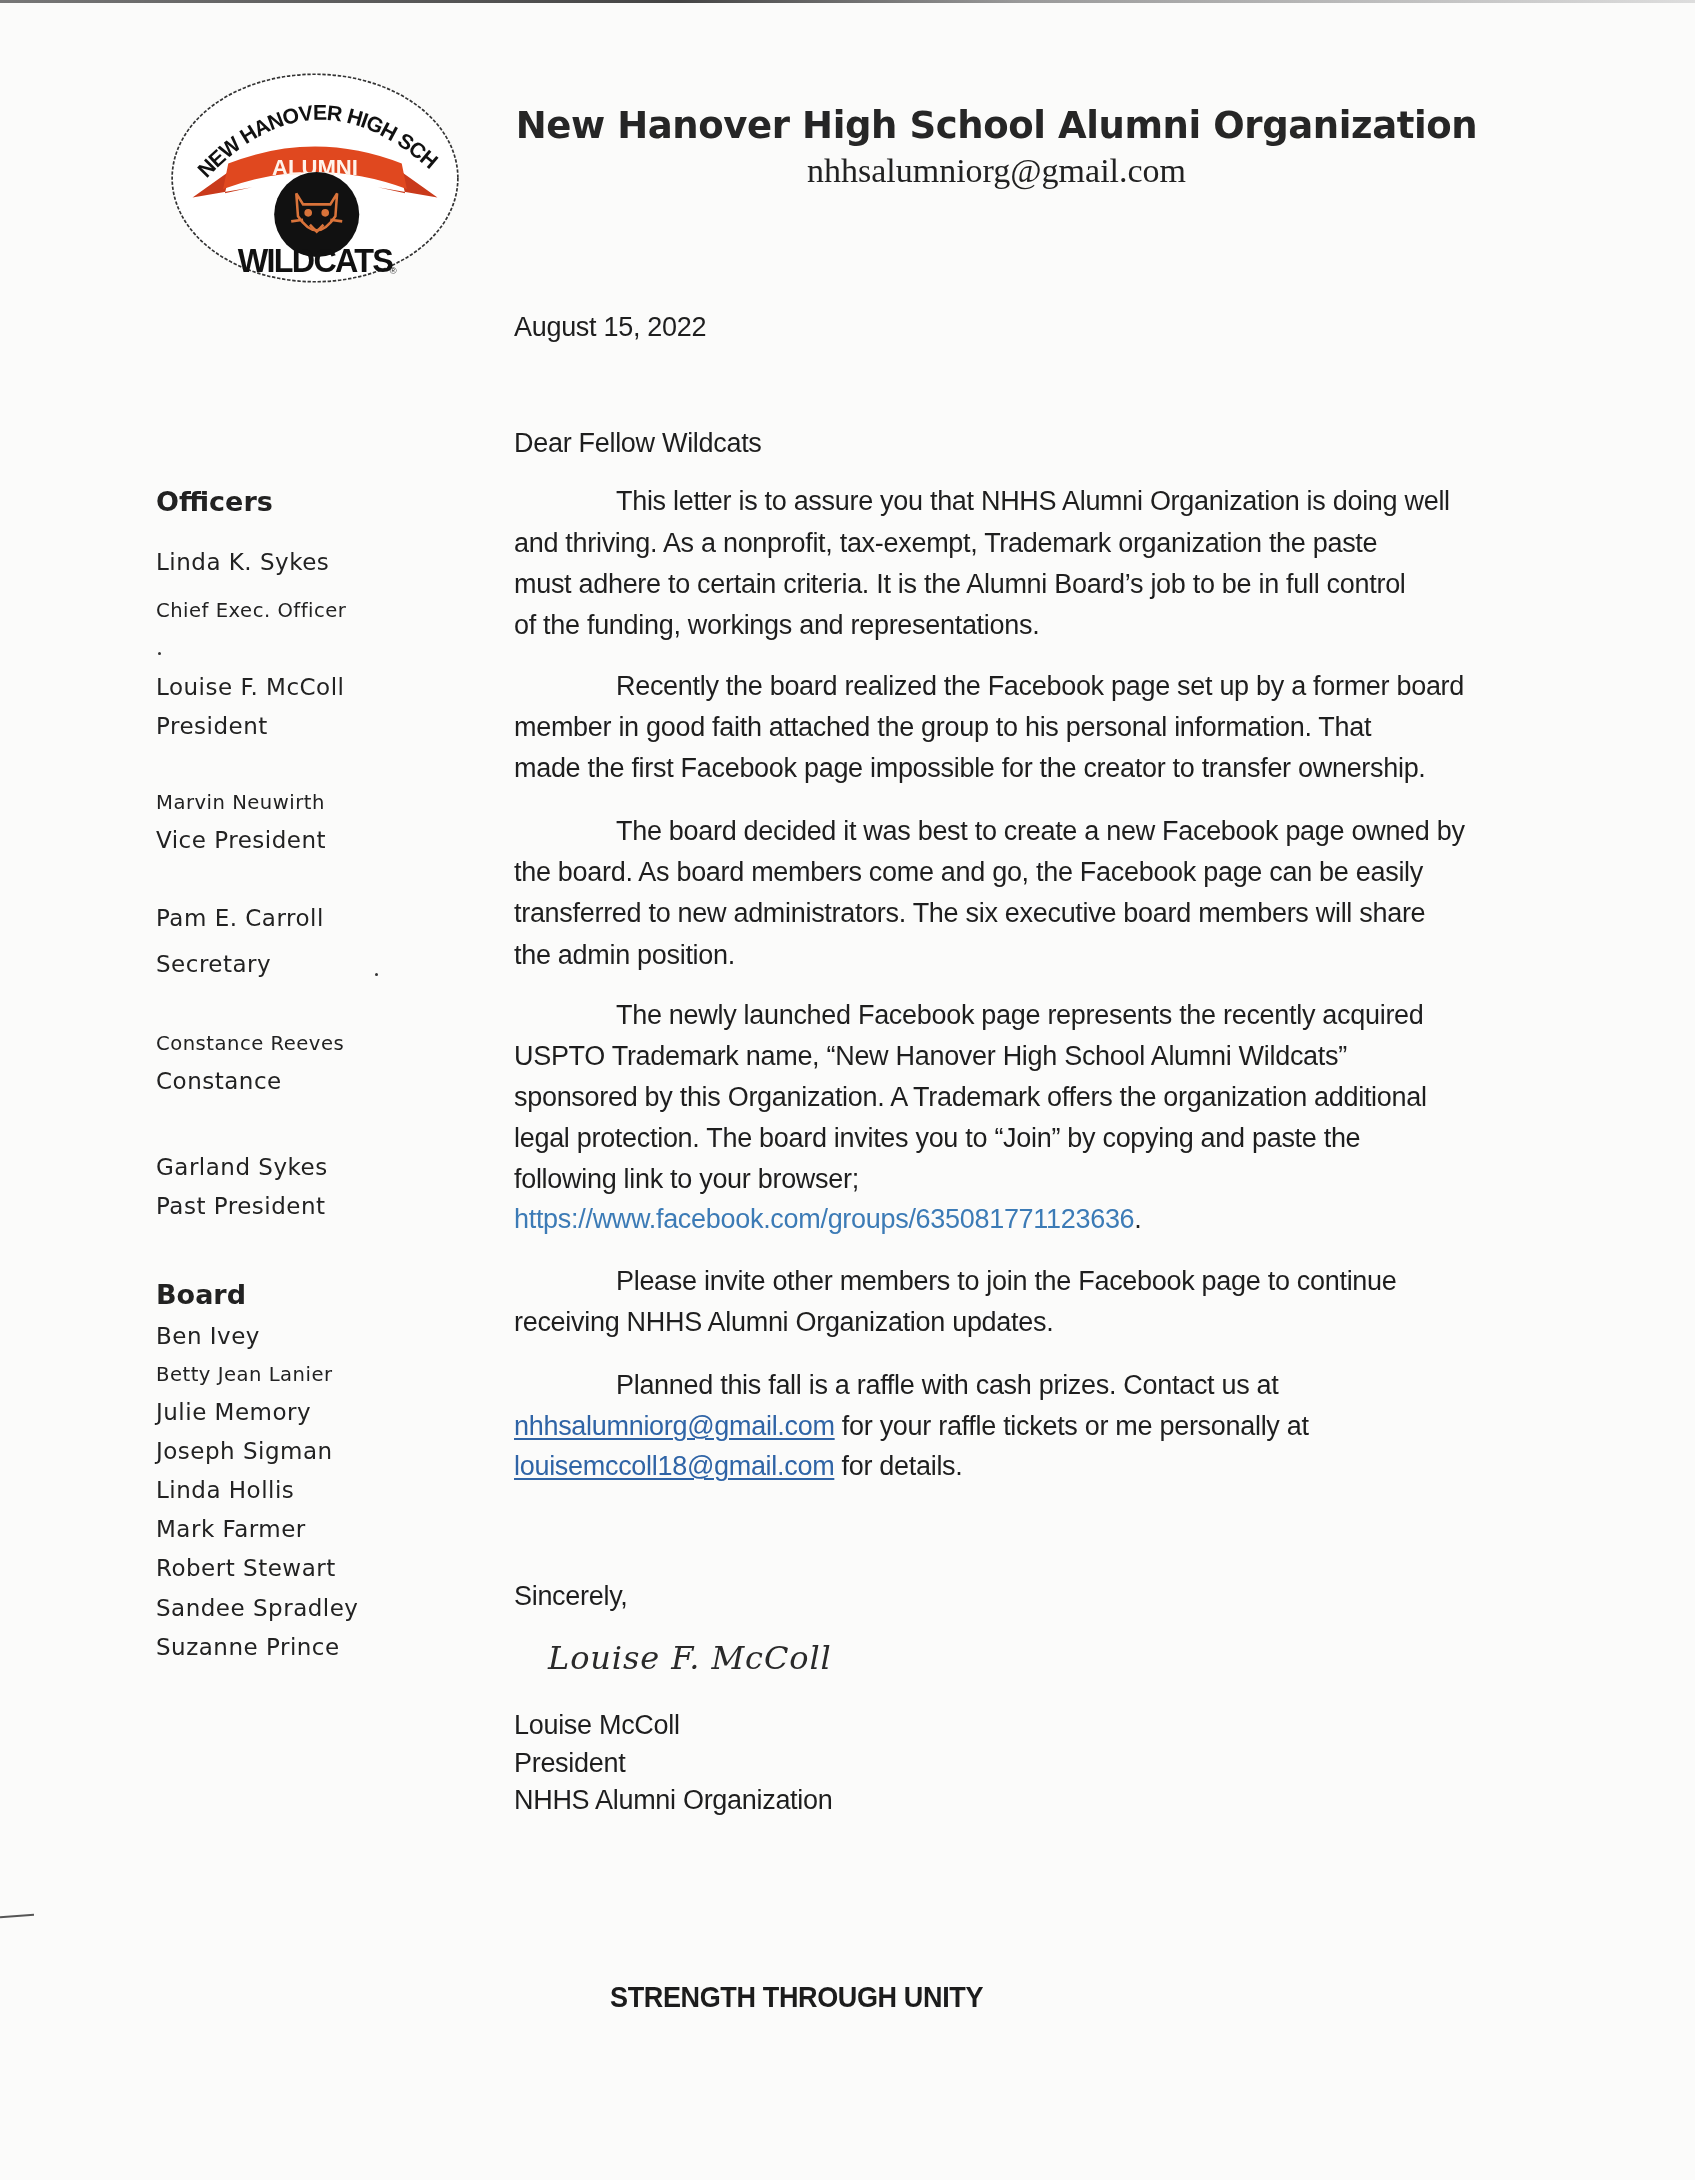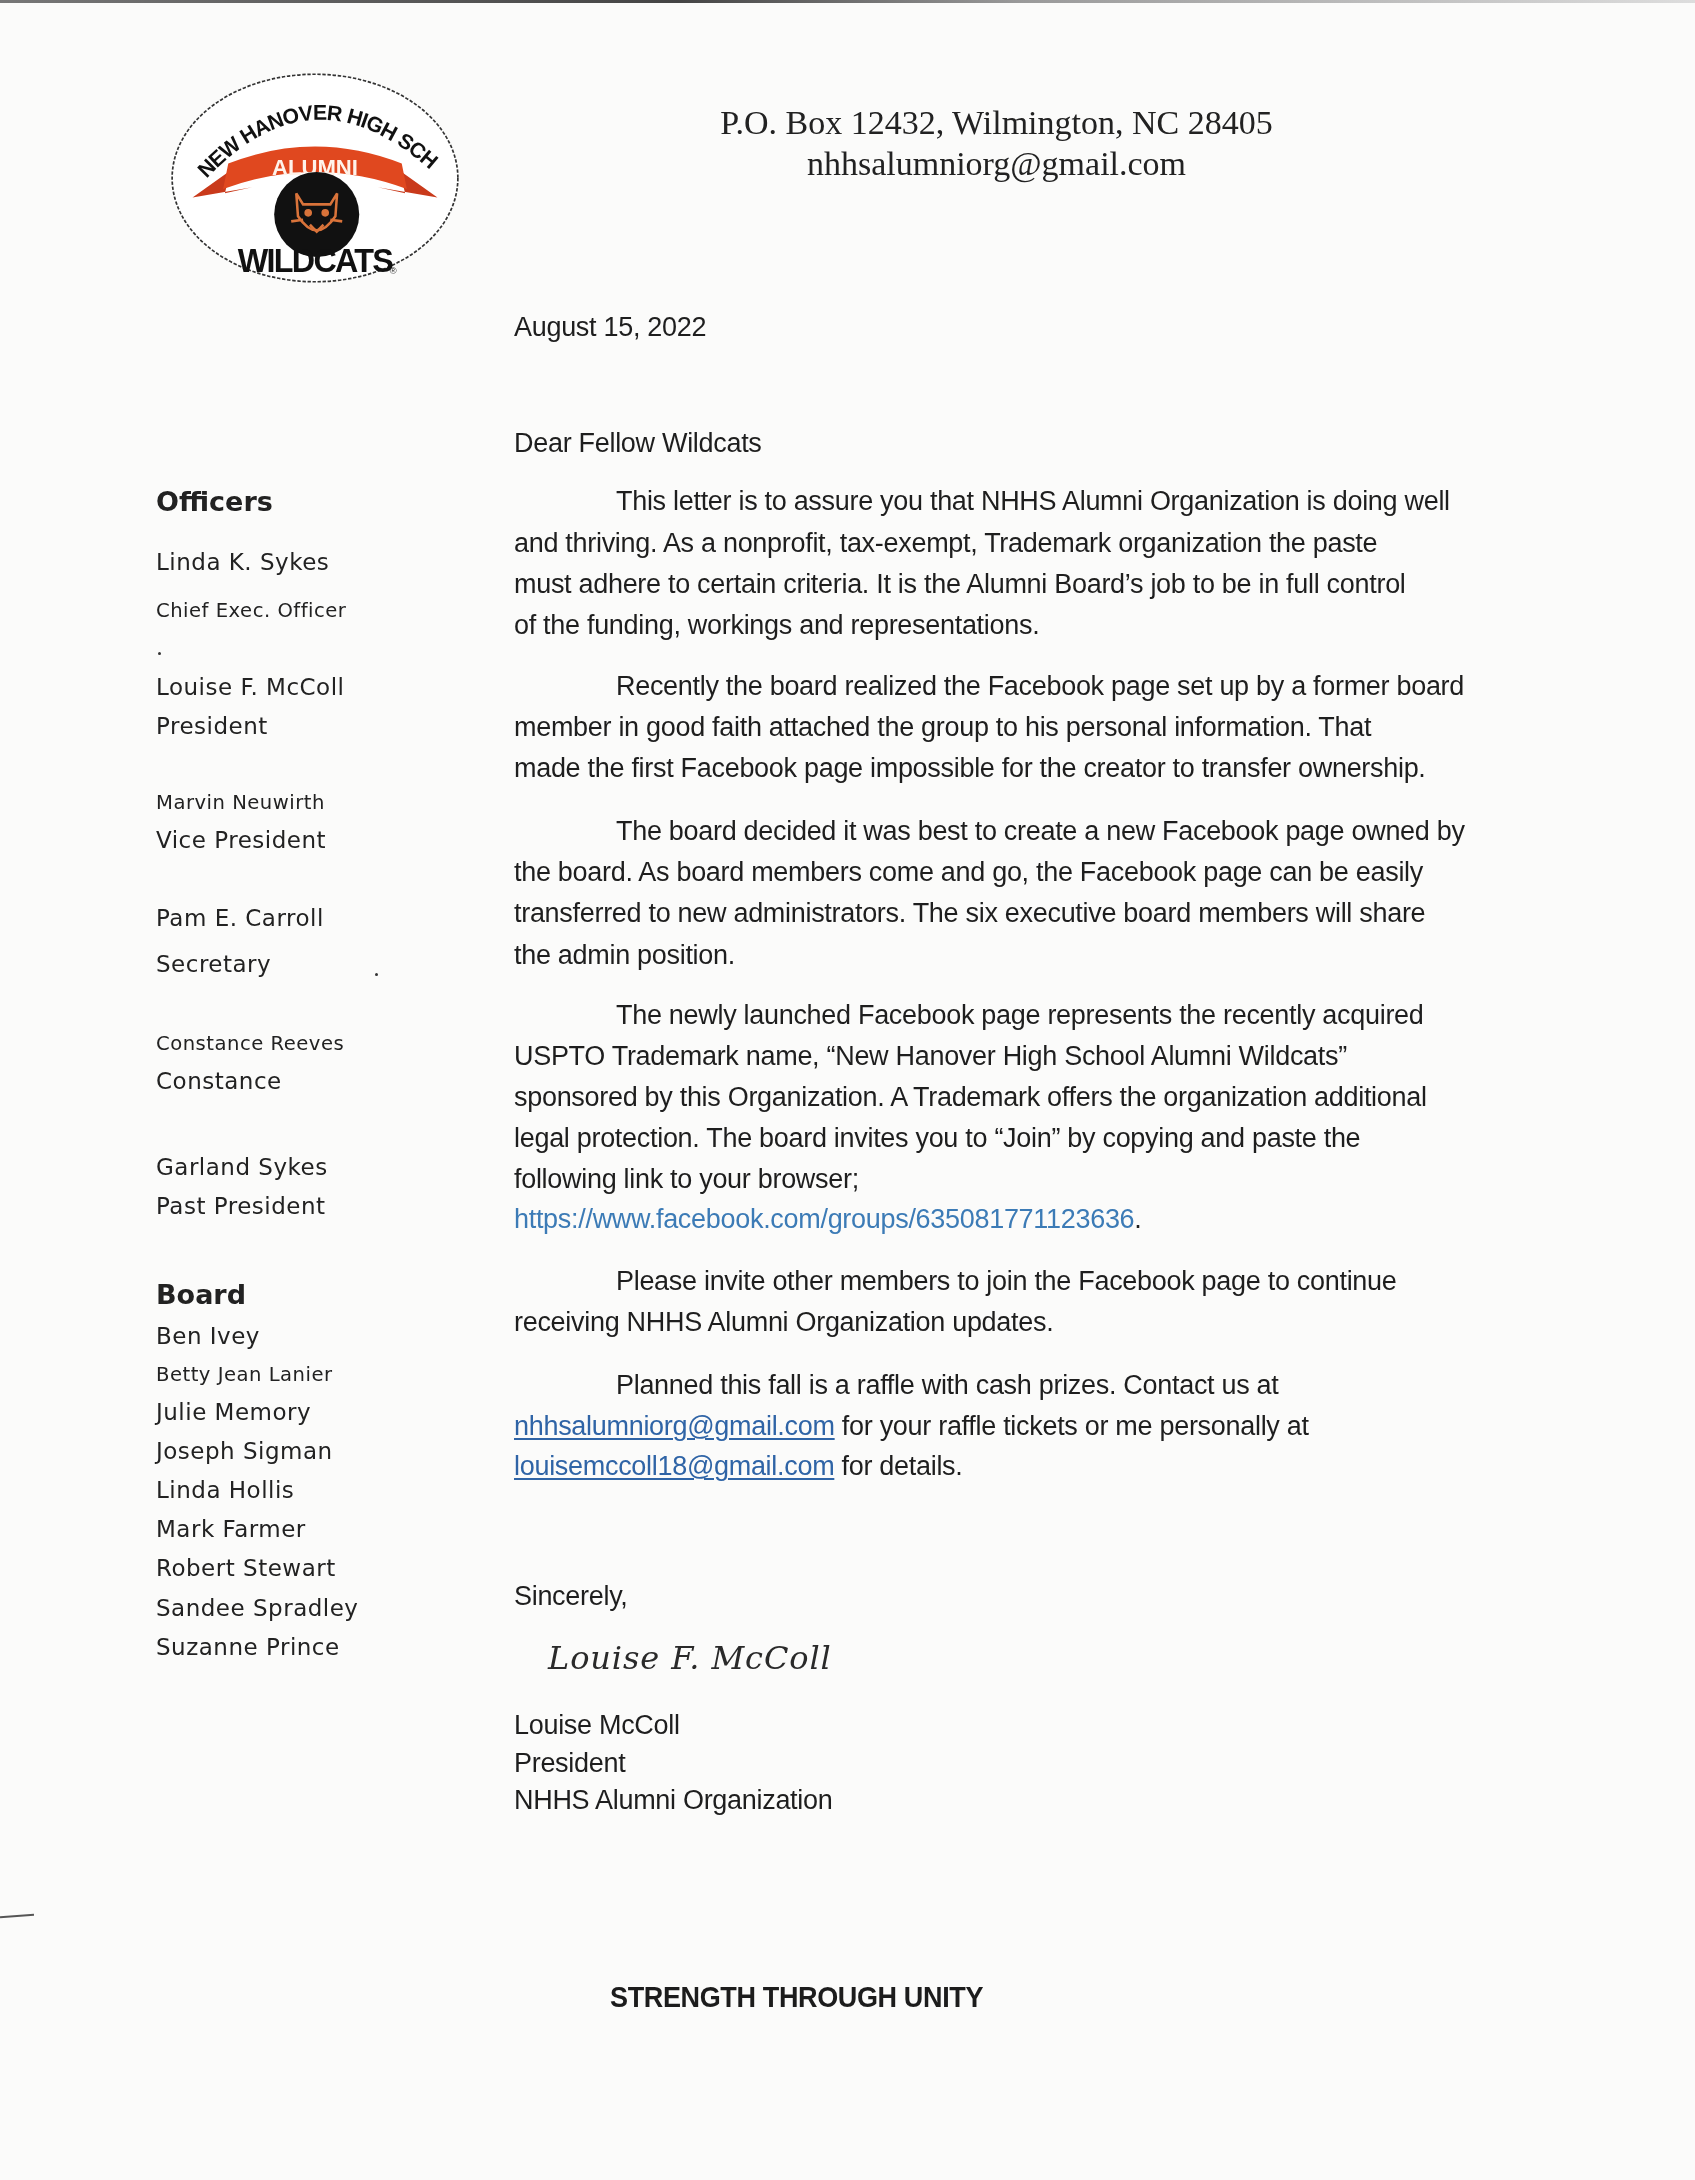--- a/index.html
+++ b/index.html
@@ -67,21 +67,21 @@
       <circle cx="186" cy="168" r="3" fill="#d9733a"></circle>
       <path d="M 168 182 L 176 190 L 184 182"></path>
       <path d="M 160 176 L 146 178 M 192 176 L 206 178"></path>
     </g>
     <text x="174" y="238" text-anchor="middle" font-family="Liberation Sans, sans-serif" font-weight="bold" font-size="38" fill="#111" transform="scale(1,1)" letter-spacing="-2">WILDCATS</text>
     <text x="262" y="240" font-family="Liberation Sans, sans-serif" font-size="11" fill="#333">®</text>
   </svg>
 </div>
 
 <div class="letterhead">
-  <div class="org-line">P.O. Box 12432, Wilmington, NC 28405</div>
+  <div class="org-name">New Hanover High School Alumni Organization</div>
   <div class="org-line">nhhsalumniorg@gmail.com</div>
 </div>
 
 <div class="sidebar">
   <div class="sb-heading" style="top:486px">Officers</div>
 
   <div class="sb-text" style="top:549px">Linda K. Sykes</div>
   <div class="sb-text sb-small" style="top:599px">Chief Exec. Officer</div>
   <div class="sb-dot" style="left:1.7px; top:652px"></div>
 

